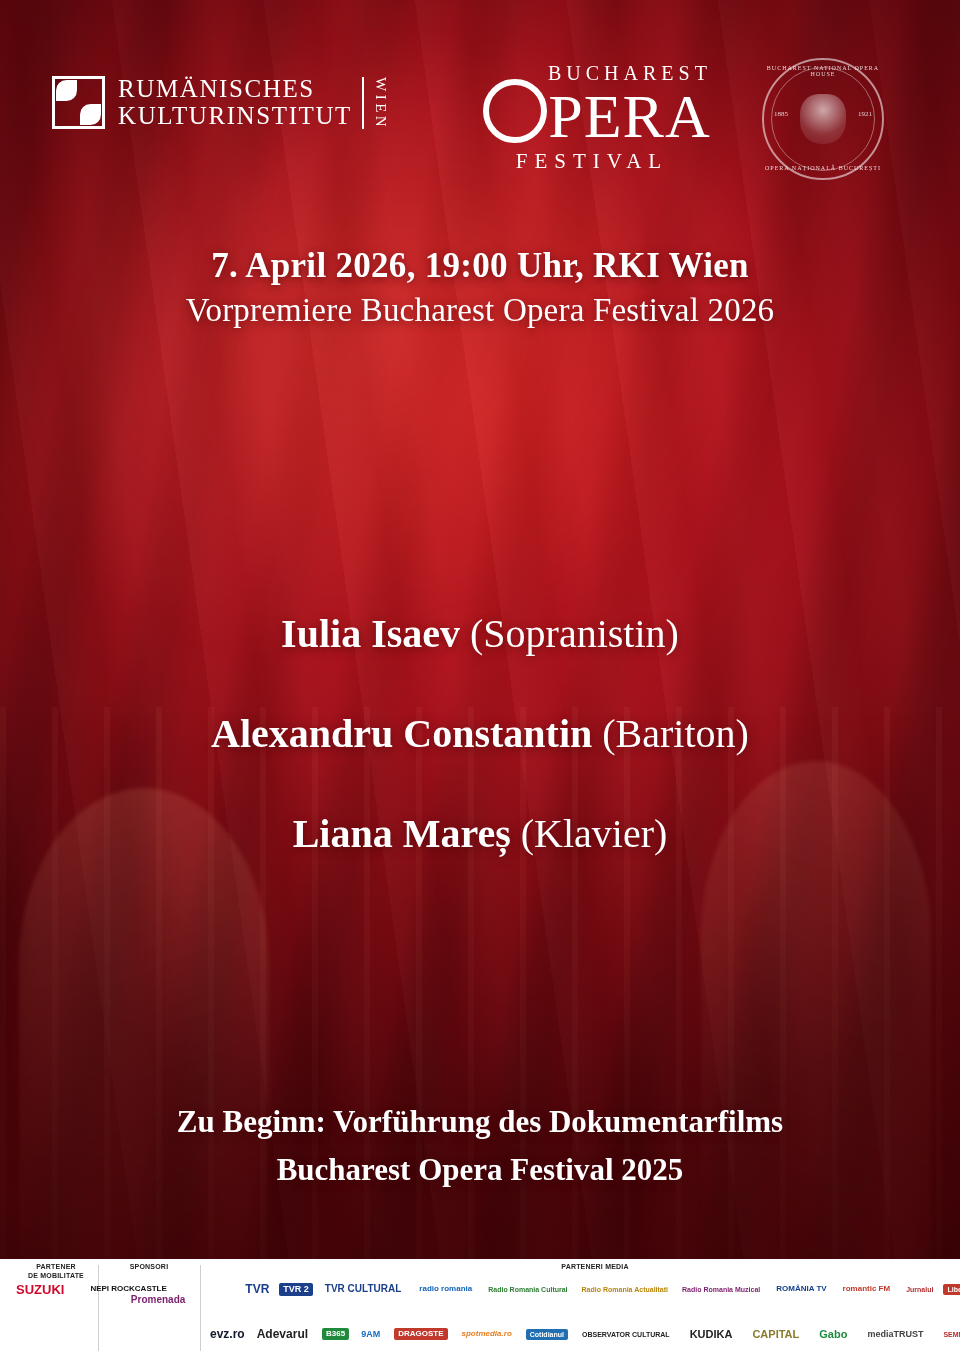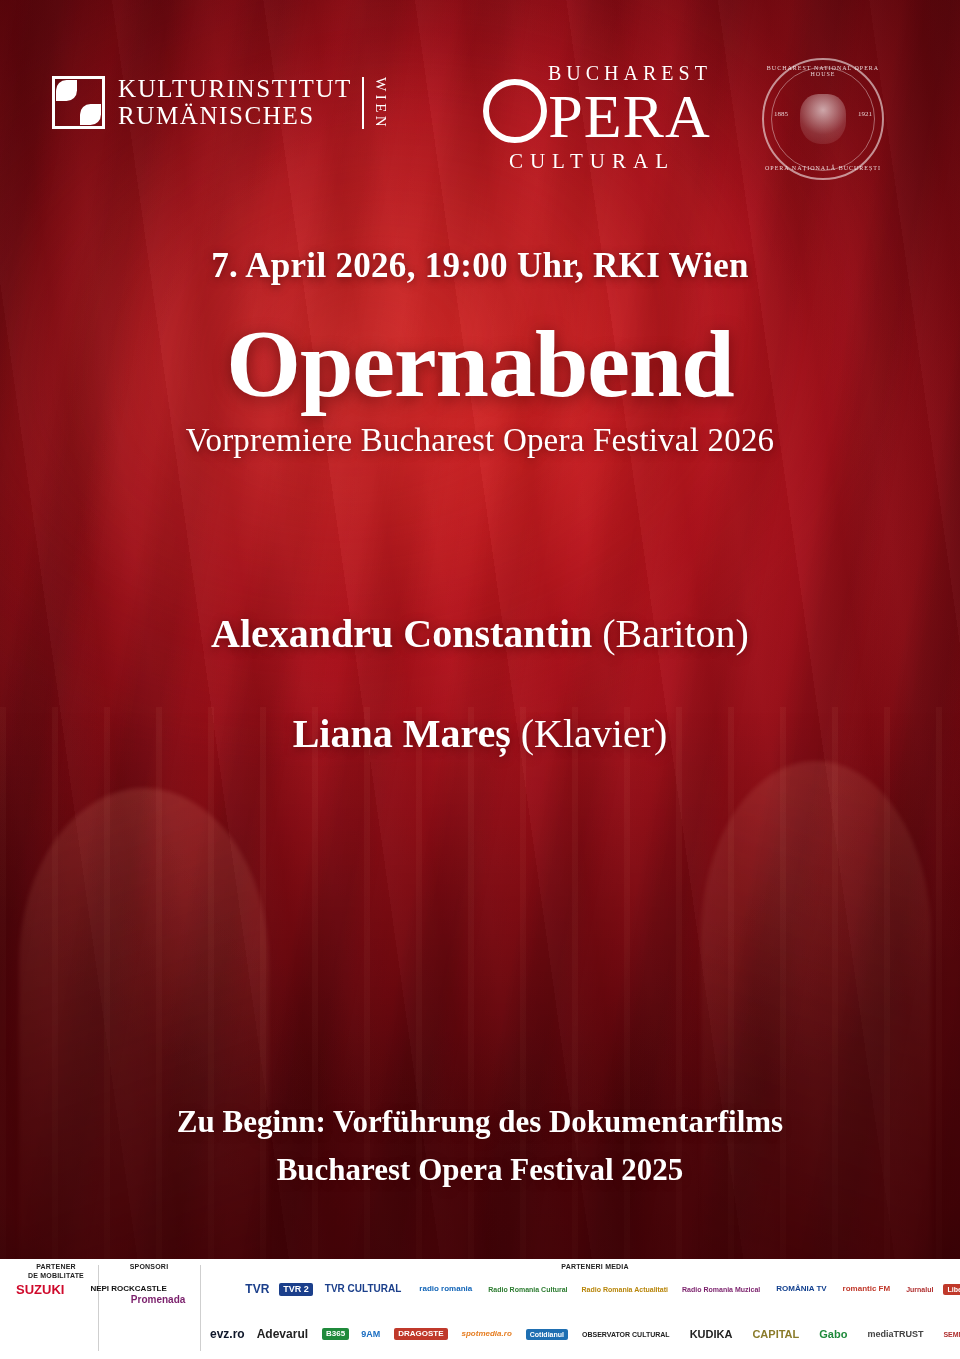--- a/index.html
+++ b/index.html
@@ -380,54 +380,57 @@
   <div class="bg-arch2"></div>
   <div class="bg-vignette"></div>
 
   <div class="content">
 
     <div class="logos">
 
       <div class="logo-rki">
         <div class="rki-mark"></div>
         <div class="rki-words">
+          <div>RUMÄNISCHES</div>
           <div>KULTURINSTITUT</div>
-          <div>RUMÄNISCHES</div>
         </div>
         <div class="rki-rule"></div>
         <div class="rki-wien">WIEN</div>
       </div>
 
       <div class="logo-bof">
         <div class="bof-top">BUCHAREST</div>
         <div class="bof-main">
           <span class="o-ring"></span><span>PERA</span>
         </div>
-        <div class="bof-bottom">CULTURAL</div>
+        <div class="bof-bottom">FESTIVAL</div>
       </div>
 
       <div class="logo-onb">
         <div class="onb-ring"></div>
         <div class="onb-ring inner"></div>
         <div class="onb-txt top">BUCHAREST NATIONAL OPERA HOUSE</div>
         <div class="onb-center"></div>
         <div class="onb-yearL">1885</div>
         <div class="onb-yearR">1921</div>
         <div class="onb-txt bottom">OPERA NAȚIONALĂ BUCUREȘTI</div>
       </div>
 
     </div>
 
     <div class="headline-block">
       <div class="date-line">7. April 2026, 19:00 Uhr, RKI Wien</div>
-      <div class="title-main">Opernabend</div>
       <div class="subtitle">Vorpremiere Bucharest Opera Festival 2026</div>
     </div>
 
     <div class="performers">
+      <div class="performer">
+        <span class="nm">Iulia Isaev</span>
+        <span class="role">(Sopranistin)</span>
+      </div>
       <div class="performer">
         <span class="nm">Alexandru Constantin</span>
         <span class="role">(Bariton)</span>
       </div>
       <div class="performer">
         <span class="nm">Liana Mareș</span>
         <span class="role">(Klavier)</span>
       </div>
     </div>
 

